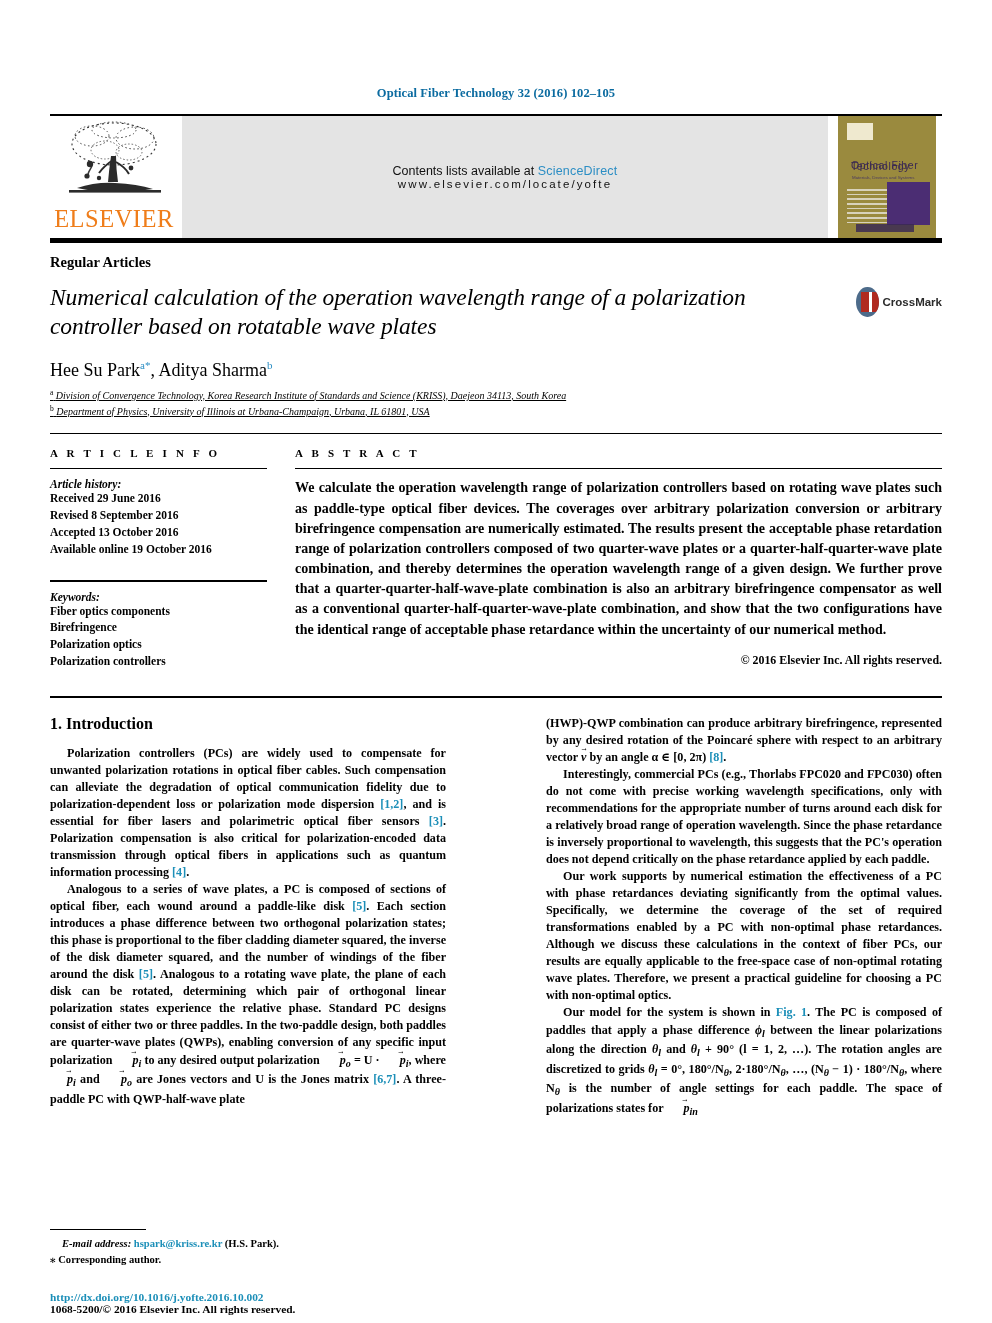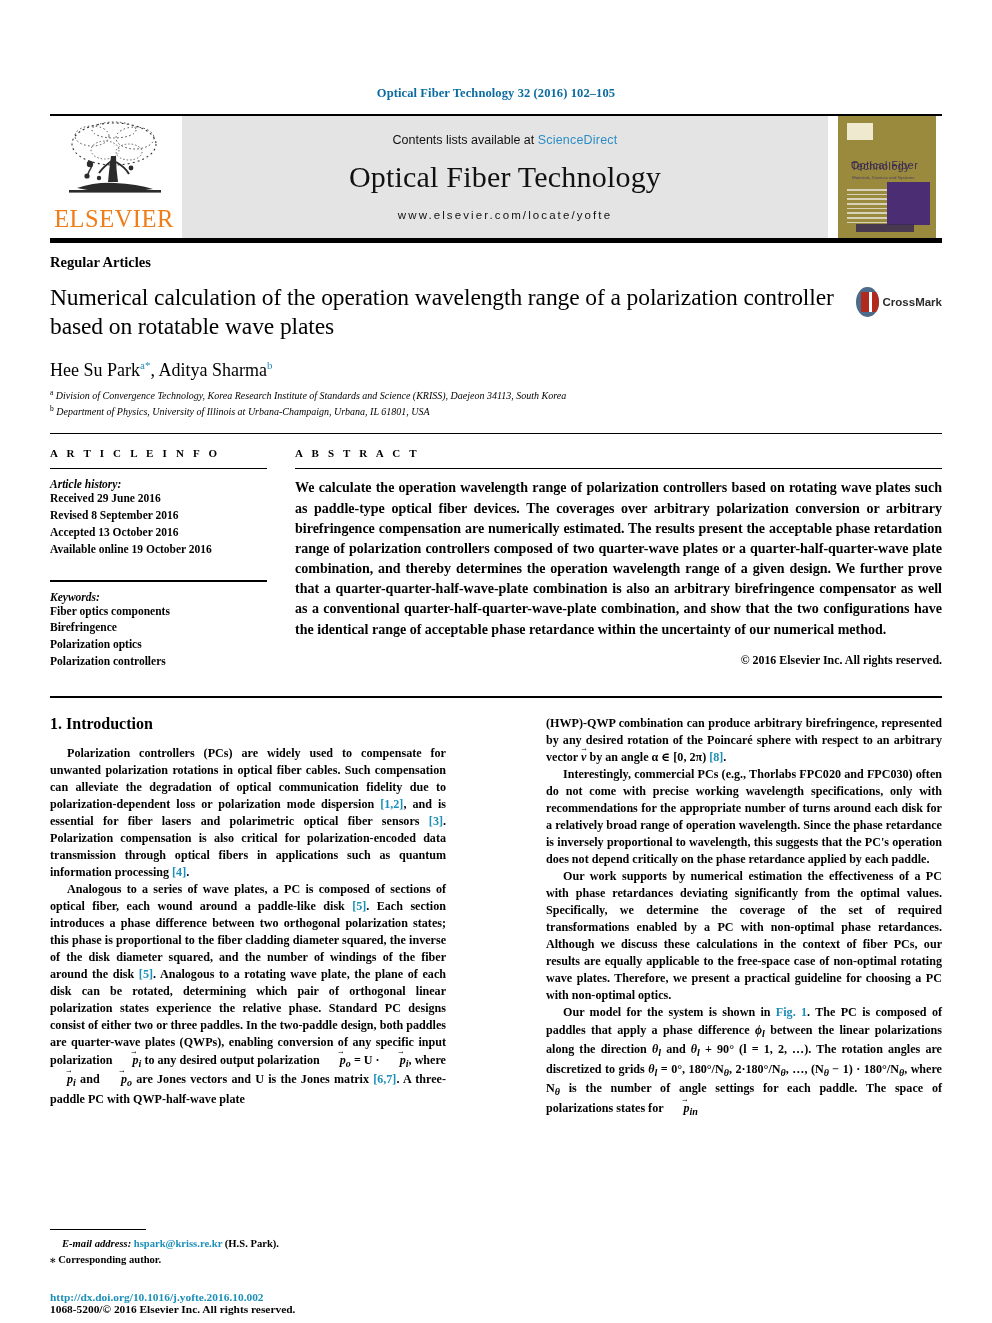--- a/index.html
+++ b/index.html
@@ -69,41 +69,41 @@
   .cover .cv-foot { position:absolute; left:18px; bottom:6px; width:58px; height:8px; background:#3b2a52; opacity:.85; }
 
   .rule-bold { border-top:5px solid #000; }
 
   
   .regular-articles {
     font-family:"Liberation Serif", serif; font-weight:bold;
     font-size:14.5px; margin:11px 0 12px;
   }
   .title-row { display:flex; align-items:flex-start; }
-  .title-col { flex:1 1 auto; padding-right:16px; }
+  .title-col { flex:1 1 auto; padding-right:16px;font-style:italic; }
   h1.title {
     font-family:"Liberation Serif", serif;
     font-size:23.5px; font-weight:normal; line-height:1.25;
     margin:0; letter-spacing:-.1px;
   }
   .crossmark { width:86px; flex:0 0 86px; display:flex; align-items:center; gap:4px; margin-top:4px;}
   .cm-badge { width:30px; height:30px; border-radius:50%; background:#4d6b8a; position:relative; overflow:hidden;}
   .cm-badge .book { position:absolute; left:5px; top:5px; width:20px; height:20px; background:#b02a20; }
   .cm-badge .book::after{ content:""; position:absolute; left:8px; top:0; width:3px; height:20px; background:#fff;}
   .cm-text { font-family:Liberation Sans, sans-serif; font-weight:bold; font-size:11.5px; color:#2b2b2b; }
 
   .authors {
     font-family:"Liberation Serif", serif;
     font-size:18px; margin:17px 0 0;
   }
   .authors sup { font-size:11px; color:#2c8ec4; }
   .authors sup.star { color:#2c8ec4; }
   .affil {
     font-family:"Liberation Serif", serif;
-    font-style:italic; font-size:10px; line-height:1.45; margin-top:7px;
+    font-style:italic; font-size:10px; line-height:1.45; margin-top:7px;text-decoration:underline;
   }
   .affil sup { font-style:normal; font-size:7.5px; }
 
   .rule-thin { border-top:1.6px solid #000; margin-top:14px; }
 
   
   .info-row { display:flex; margin-top:13px; }
   .info-col { width:245px; flex:0 0 245px; padding-right:28px; }
   .abs-col { flex:1 1 auto; }
   .sec-head {
@@ -187,21 +187,20 @@
           <rect x="10" y="72" width="92" height="2.6"></rect>
         </g>
       </svg>
       <div class="elsevier-word">ELSEVIER</div>
     </div>
 
     <div class="center-cell">
       <div class="contents-line">
         <span>Contents lists available at </span><a href="#">ScienceDirect</a>
       </div>
-      <div class="journal-name">Optical Fiber Technology</div>
       <div class="journal-url">www.elsevier.com/locate/yofte</div>
     </div>
 
     <div class="cover-cell">
       <div class="cover">
         <div class="cv-els"></div>
         <div class="cv-t1">Optical  Fiber</div>
         <div class="cv-t2">Technology</div>
         <div class="cv-sub">Materials, Devices and Systems</div>
         <div class="cv-list">

